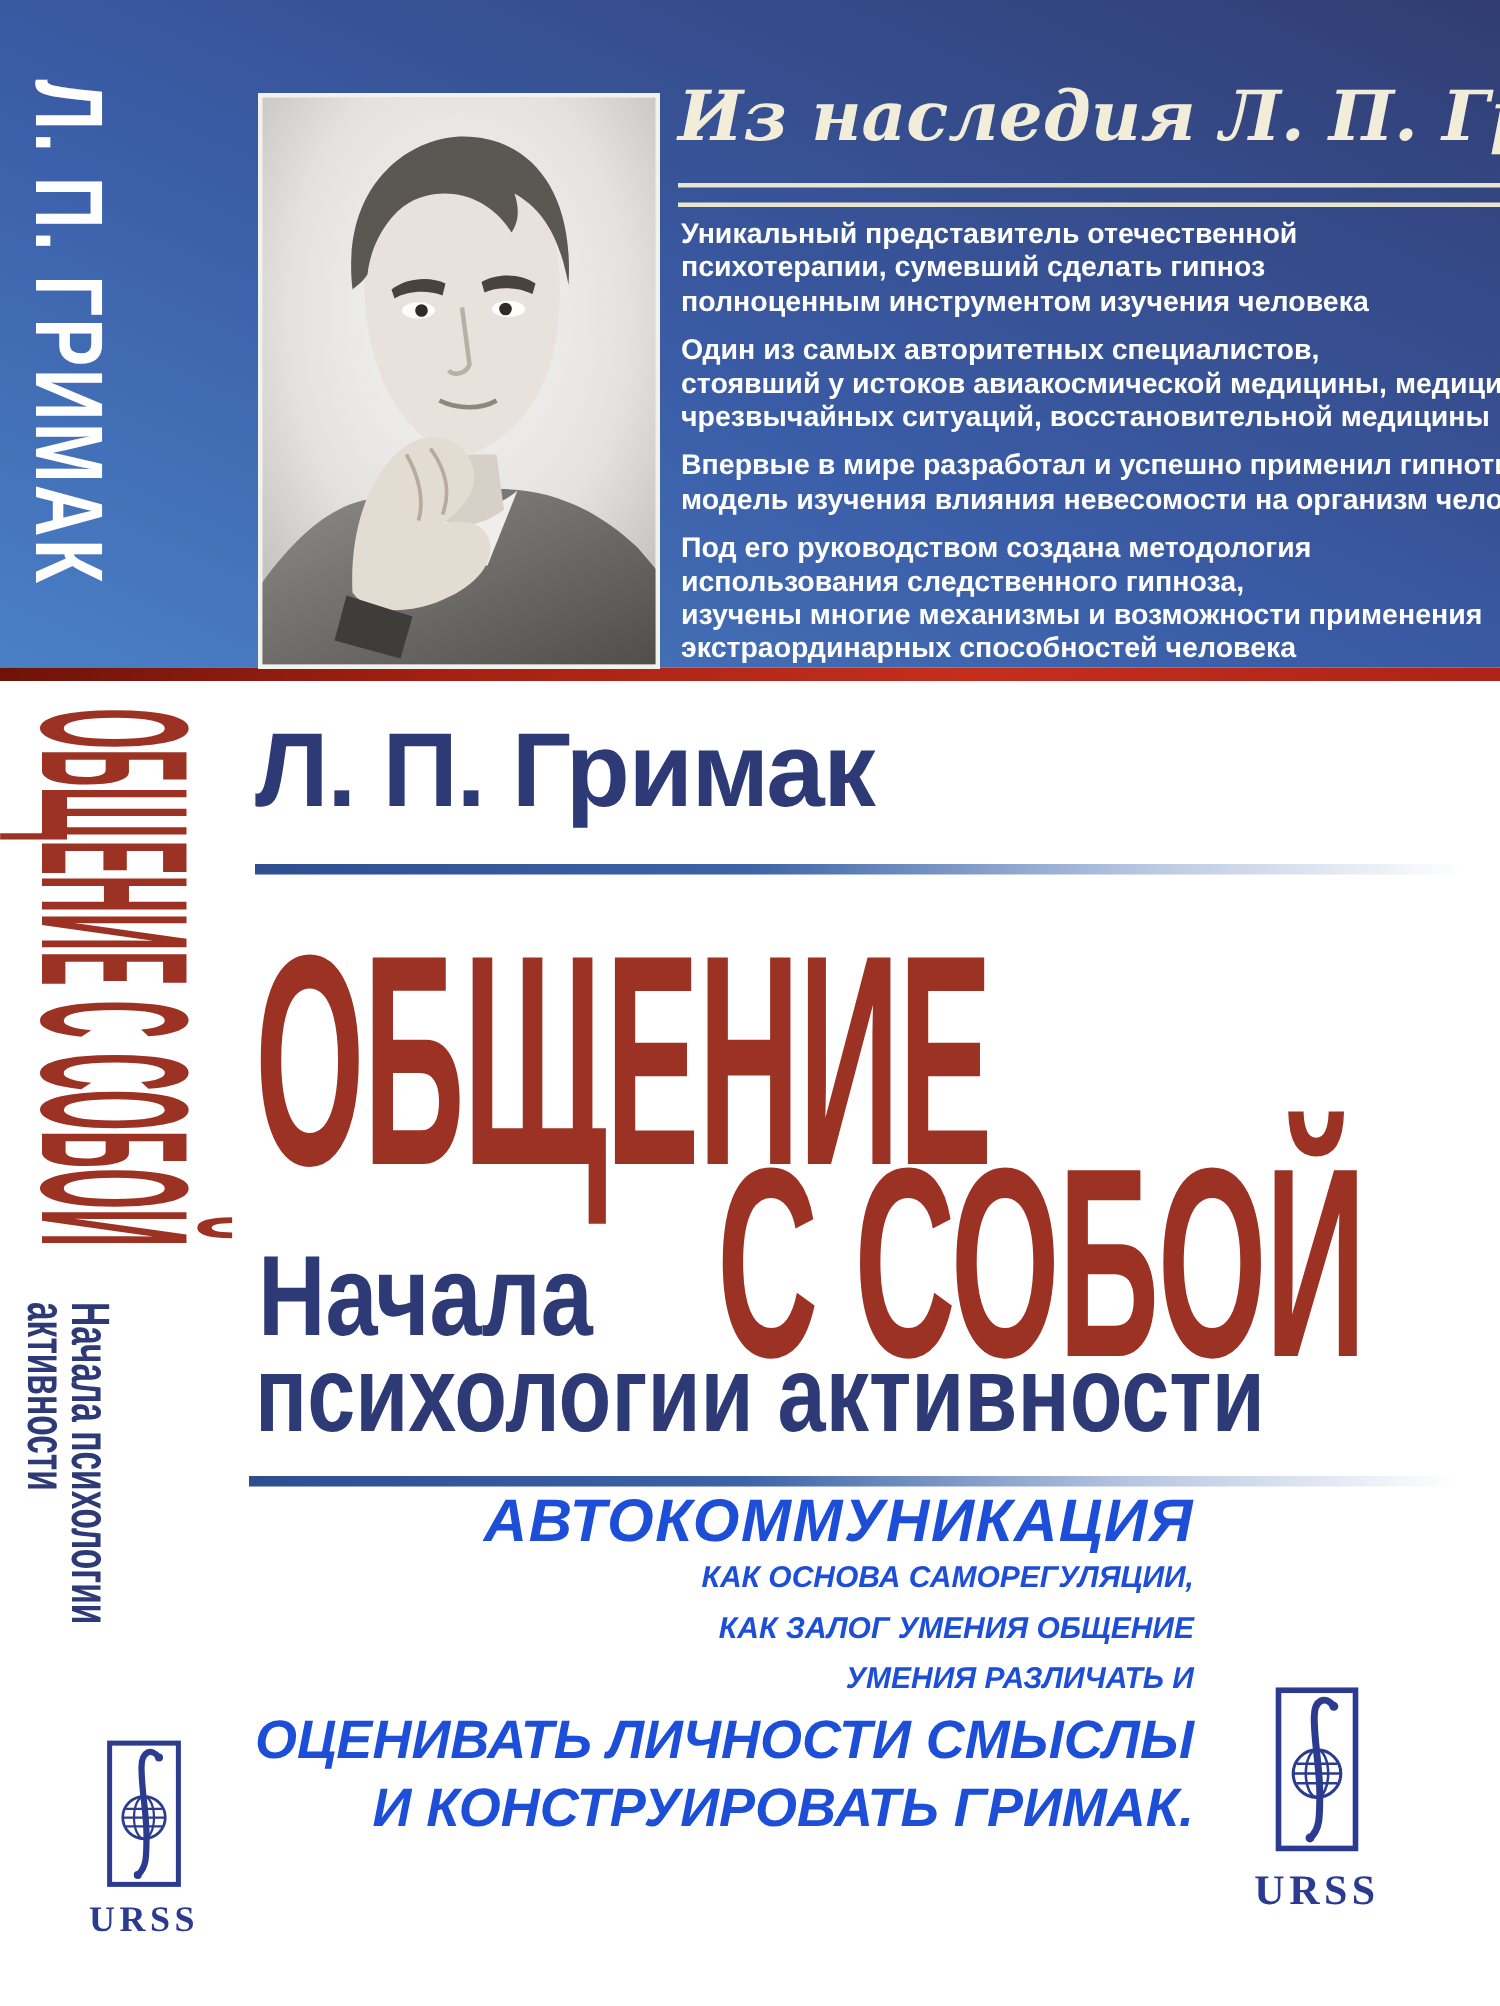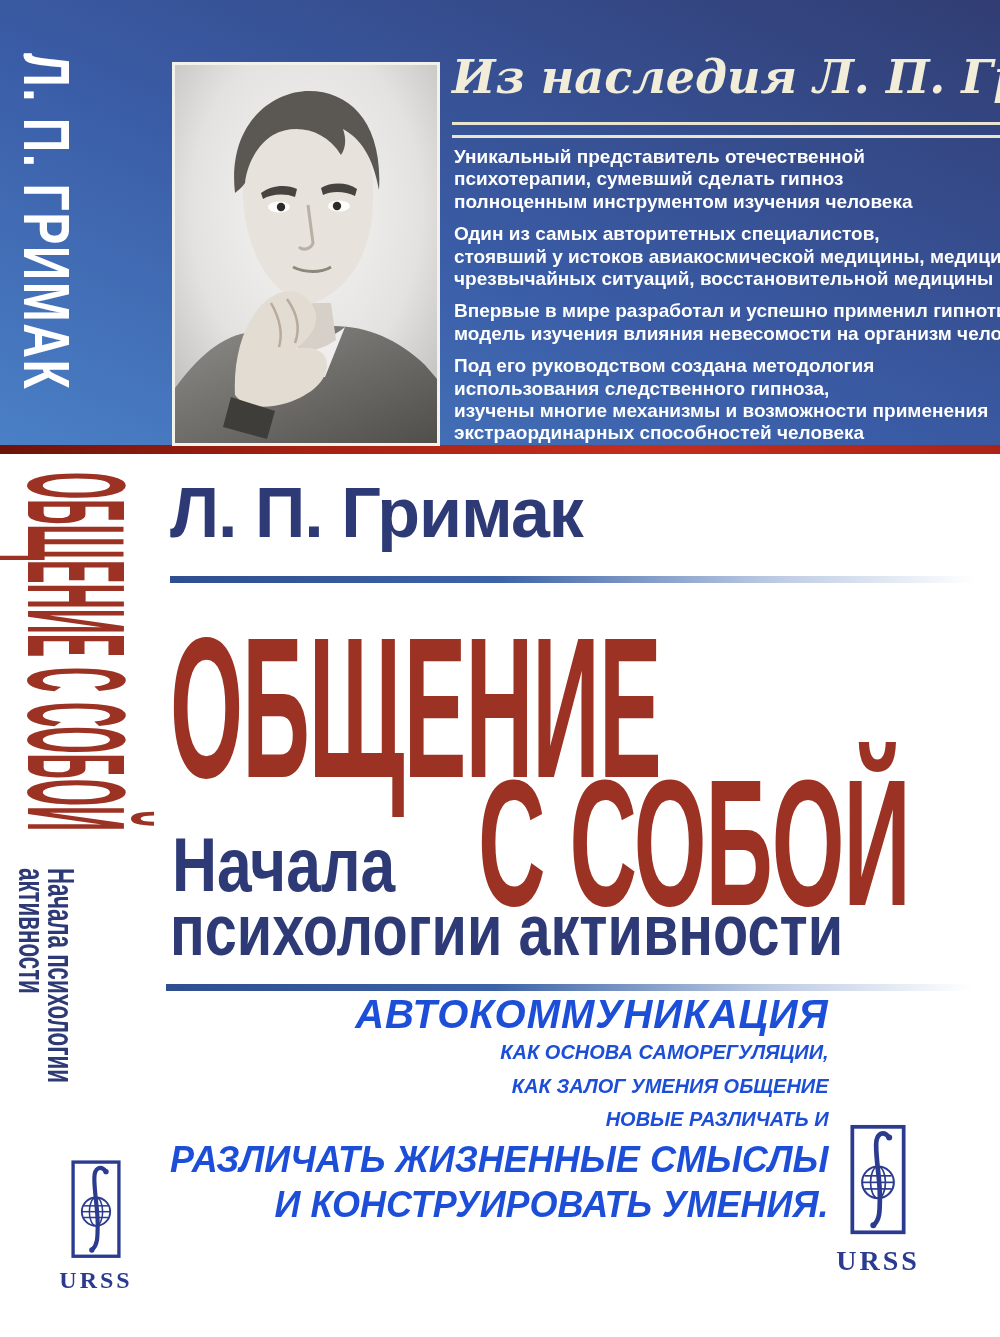--- a/index.html
+++ b/index.html
@@ -176,23 +176,23 @@
   <div class="title1">ОБЩЕНИЕ</div>
   <div class="subtitle-prefix">Начала</div>
   <div class="title2">С СОБОЙ</div>
   <div class="title3">психологии активности</div>
   <div class="rule-grad" id="subtitle-underline"></div>
 
   <div class="annotation">
     <div class="ann-heading">АВТОКОММУНИКАЦИЯ</div>
     <div class="ann-line">КАК ОСНОВА САМОРЕГУЛЯЦИИ,</div>
     <div class="ann-line">КАК ЗАЛОГ УМЕНИЯ ОБЩЕНИЕ</div>
-    <div class="ann-line">НОВЫЕ РАЗЛИЧАТЬ И</div>
-    <div class="ann-em">РАЗЛИЧАТЬ ЖИЗНЕННЫЕ СМЫСЛЫ</div>
-    <div class="ann-em">И КОНСТРУИРОВАТЬ УМЕНИЯ.</div>
+    <div class="ann-line">УМЕНИЯ РАЗЛИЧАТЬ И</div>
+    <div class="ann-em">ОЦЕНИВАТЬ ЛИЧНОСТИ СМЫСЛЫ</div>
+    <div class="ann-em">И КОНСТРУИРОВАТЬ ГРИМАК.</div>
   </div>
 
   <div class="urss urss-spine">
     <svg width="50" height="104" viewBox="0 0 60 120">
       <rect x="2.5" y="2.5" width="55" height="113" fill="none" stroke="#2b3b8f" stroke-width="4"></rect>
       <circle cx="30" cy="62" r="17" fill="none" stroke="#2b3b8f" stroke-width="2.2"></circle>
       <ellipse cx="30" cy="62" rx="8" ry="17" fill="none" stroke="#2b3b8f" stroke-width="1.8"></ellipse>
       <line x1="15.5" y1="55" x2="44.5" y2="55" stroke="#2b3b8f" stroke-width="1.8"></line>
       <line x1="13" y1="62" x2="47" y2="62" stroke="#2b3b8f" stroke-width="1.8"></line>
       <line x1="15.5" y1="69" x2="44.5" y2="69" stroke="#2b3b8f" stroke-width="1.8"></line>

